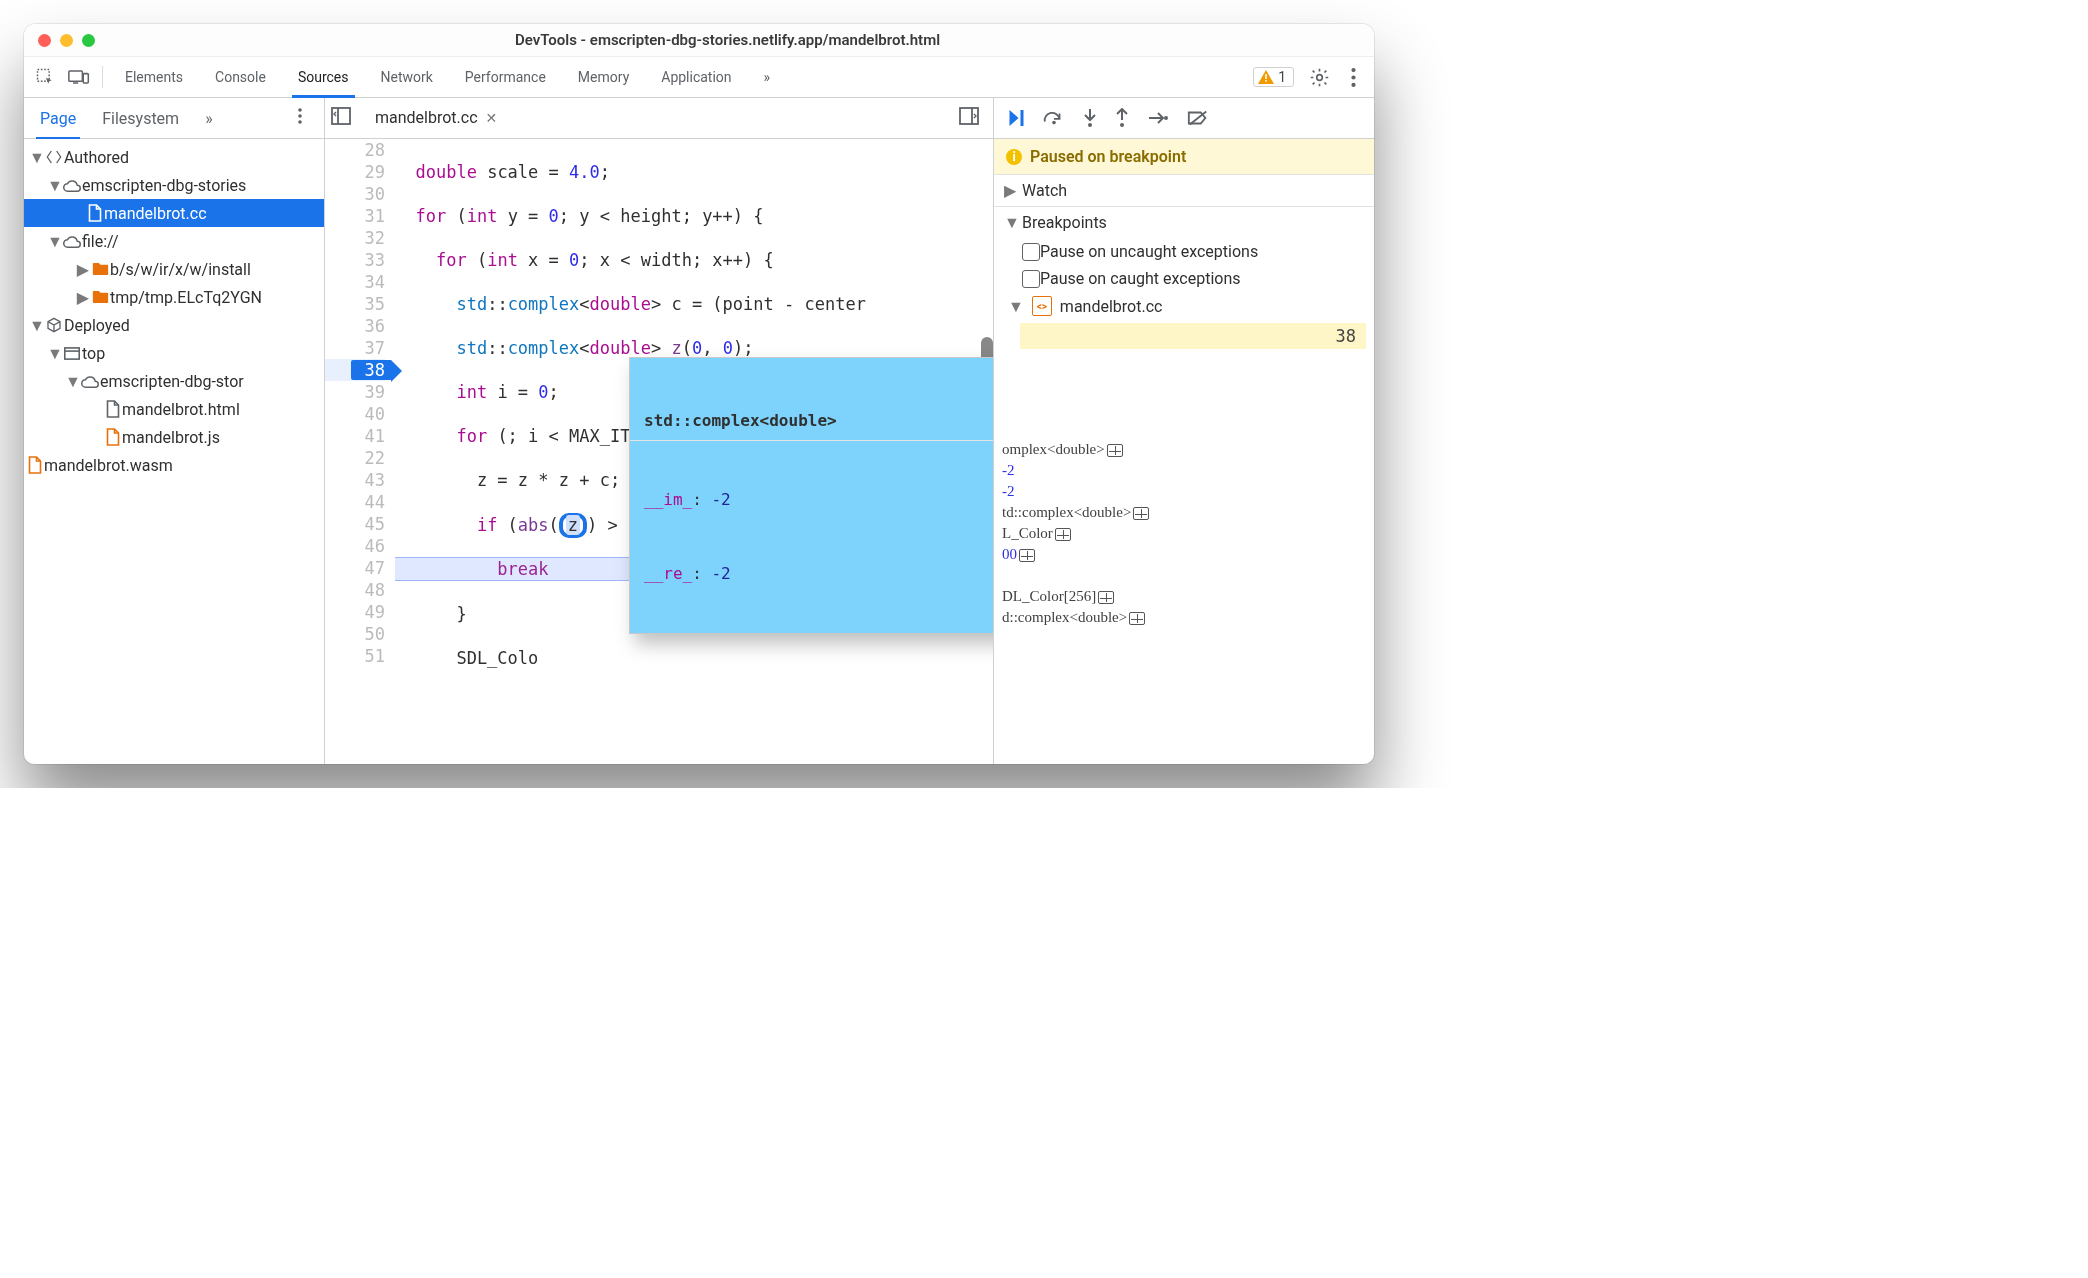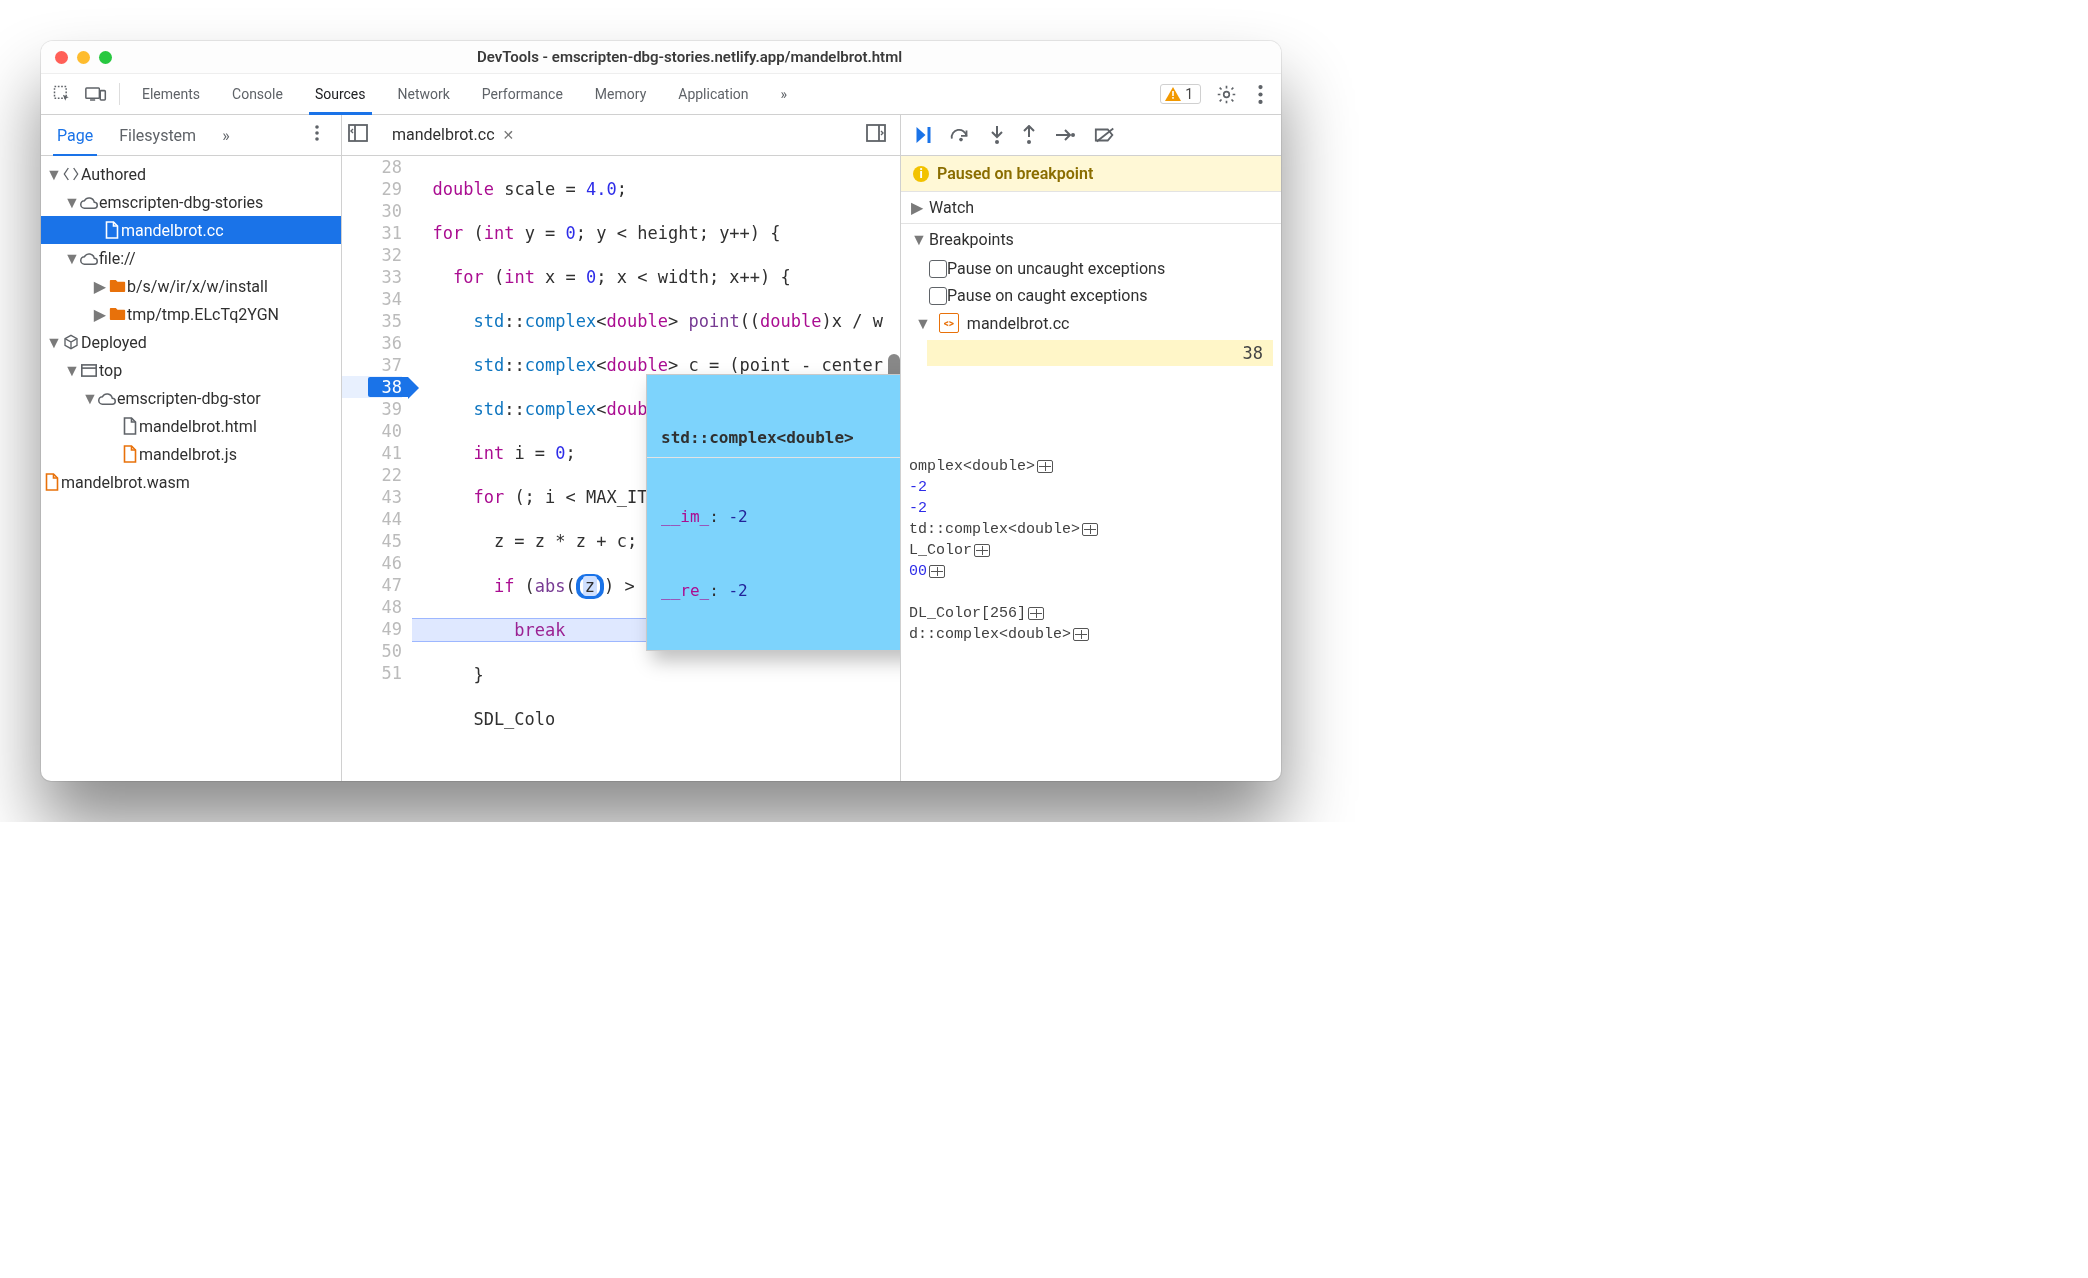--- a/index.html
+++ b/index.html
@@ -7,21 +7,21 @@
     --border:#d0d0d0; --text:#303030; --muted:#6e6e6e;
     --hl-blue:#1a73e8; --sel-bg:#1a73e8; --file-orange:#e8710a;
     --yellow-bg:#fff8d6; --yellow-fg:#aa8800;
     --kw:#aa0d91; --type:#0f76c0; --num:#2d2ce8; --comment:#008a00;
     --func:#773b93;
     --gutter:#bbbbbb;
     --exec-line:#dfe8ff;
     --row-divider:#e3e3e3;
   }
   html,body{margin:0;padding:0;background:#fff;font-family:-apple-system,BlinkMacSystemFont,"Segoe UI",Roboto,Helvetica,Arial,sans-serif;color:var(--text);}
-  .window{width:1240px;height:740px;border-radius:12px 12px 10px 10px;box-shadow:0 45px 70px rgba(0,0,0,.45),0 0 0 1px rgba(0,0,0,.08);margin:41px;overflow:hidden;display:flex;flex-direction:column;background:#fff;position:relative;}
+  .window{width:1350px;height:740px;border-radius:12px 12px 10px 10px;box-shadow:0 45px 70px rgba(0,0,0,.45),0 0 0 1px rgba(0,0,0,.08);margin:24px;overflow:hidden;display:flex;flex-direction:column;background:#fff;position:relative;}
   
   .titlebar{height:32px;display:flex;align-items:center;padding:0 14px;border-bottom:1px solid #eee;background:#fdfdfd;}
   .tl-dots{display:flex;gap:9px;}
   .dot{width:13px;height:13px;border-radius:50%;}
   .dot.r{background:var(--mac-red);} .dot.y{background:var(--mac-yellow);} .dot.g{background:var(--mac-green);}
   .title{flex:1;text-align:center;font-weight:600;font-size:15px;color:#3a3a3a;}
   
   .tabs{height:40px;display:flex;align-items:center;border-bottom:1px solid var(--border);padding:0 4px;}
   .tabs .ico{width:34px;display:flex;align-items:center;justify-content:center;color:#5f6368;}
   .tab{padding:0 16px;height:100%;display:flex;align-items:center;color:#5f6368;font-size:14px;cursor:default;}
@@ -75,21 +75,21 @@
   .paused{background:var(--yellow-bg);color:#8a6d00;font-weight:600;padding:8px 12px;display:flex;align-items:center;gap:8px;font-size:16px;}
   .paused .circ{width:16px;height:16px;border-radius:50%;background:#f2c200;color:#fff;display:flex;align-items:center;justify-content:center;font-size:12px;font-weight:800;}
   .sec{border-top:1px solid var(--row-divider);}
   .sec .shdr{display:flex;align-items:center;gap:6px;padding:6px 10px;font-size:16px;color:#303030;}
   .sec .shdr .arrow{width:12px;color:#7a7a7a;}
   .chk{display:flex;align-items:center;padding:4px 10px 4px 28px;font-size:16px;}
   .chk .box{width:16px;height:16px;border:1.6px solid #5f6368;border-radius:3px;}
   .bp-file{display:flex;align-items:center;gap:8px;padding:4px 10px 4px 14px;font-size:16px;}
   .bp-file .fic{width:18px;height:18px;border:1.5px solid var(--file-orange);border-radius:2px;display:flex;align-items:center;justify-content:center;color:var(--file-orange);font-size:10px;font-weight:700;}
   .bp-line{background:#fff6c8;color:#444;padding:3px 10px;text-align:right;font-size:17px;font-family:ui-monospace,Menlo,monospace;margin:3px 8px 0 26px;}
-  .scope{padding:90px 8px 0 8px;font-family:Liberation Mono, monospace;font-size:15px;color:#404040;}
+  .scope{padding:90px 8px 0 8px;font-family:Liberation Serif, serif;font-size:15px;color:#404040;}
   .scope .srow{padding:2px 0 2px 0;white-space:nowrap;overflow:hidden;text-overflow:clip;}
   .dim-ico{display:inline-block;width:14px;height:11px;border:1.3px solid #555;border-radius:2px;vertical-align:middle;margin-left:2px;position:relative;}
   .dim-ico::before,.dim-ico::after{content:"";position:absolute;background:#555;}
   .dim-ico::before{width:1px;top:1px;bottom:1px;left:50%;}
   .dim-ico::after{height:1px;left:1px;right:1px;top:50%;}
   .kw{color:var(--kw);} .ty{color:var(--type);} .nu{color:var(--num);} .fn{color:var(--func);}
   
   .tok-break{color:#9b2393;}
 </style>
 </head>
@@ -323,21 +323,20 @@
             <div class="line">47</div>
             <div class="line">48</div>
             <div class="line">49</div>
             <div class="line">50</div>
             <div class="line">51</div>
         </div>
         <div class="code">
 <div class="line">  <span class="kw">double</span> scale = <span class="nu">4.0</span>;</div>
 <div class="line">  <span class="kw">for</span> (<span class="kw">int</span> y = <span class="nu">0</span>; y &lt; height; y++) {</div>
 <div class="line">    <span class="kw">for</span> (<span class="kw">int</span> x = <span class="nu">0</span>; x &lt; width; x++) {</div>
-<div class="line">      <span class="ty">std</span>::<span class="ty">complex</span>&lt;<span class="kw">double</span>&gt; <span class="fn">point</span>((<span class="kw">double</span>)x / w</div>
 <div class="line">      <span class="ty">std</span>::<span class="ty">complex</span>&lt;<span class="kw">double</span>&gt; c = (point - center</div>
 <div class="line">      <span class="ty">std</span>::<span class="ty">complex</span>&lt;<span class="kw">double</span>&gt; <span class="fn">z</span>(<span class="nu">0</span>, <span class="nu">0</span>);</div>
 <div class="line">      <span class="kw">int</span> i = <span class="nu">0</span>;</div>
 <div class="line">      <span class="kw">for</span> (; i &lt; MAX_ITER_COUNT - <span class="nu">1</span>; i++) {</div>
 <div class="line">        z = z * z + c;</div>
 <div class="line">        <span class="kw">if</span> (<span class="fn">abs</span>(<span class="tok-hl"><span class="tok-bg">z</span></span>) &gt; <span class="nu">2.0</span>)</div>
 <div class="line" style="background:var(--exec-line);border-top:1px solid #9db7ff;border-bottom:1px solid #9db7ff"><span class="tok-break">          break</span></div>
 <div class="line">      }</div>
 <div class="line">      SDL_Colo</div>
 

